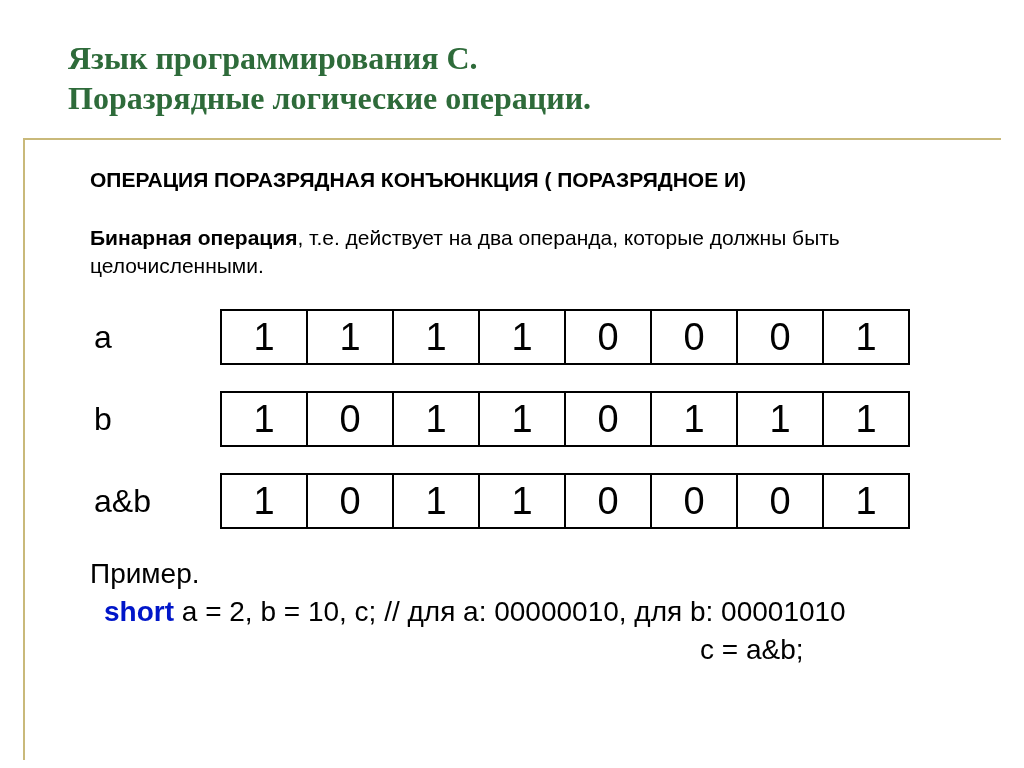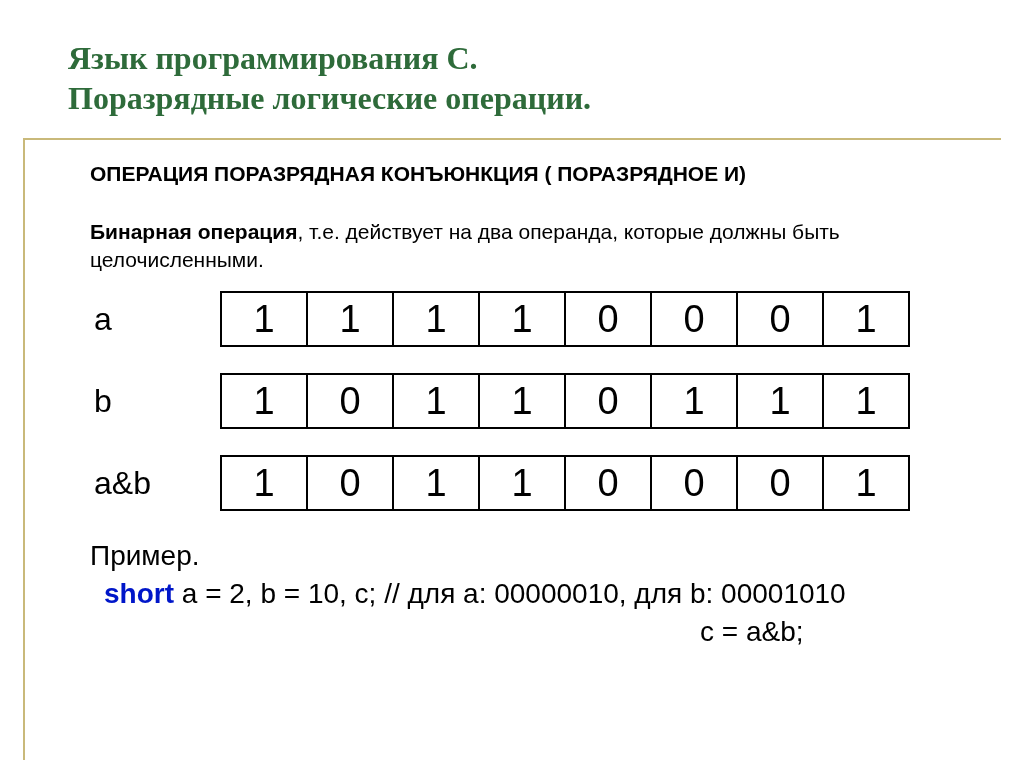--- a/index.html
+++ b/index.html
@@ -38,34 +38,34 @@
     position: absolute;
     left: 23px;
     top: 140px;
     width: 2px;
     height: 620px;
     background: #c9b97a;
   }
   .content {
     position: absolute;
     left: 90px;
-    top: 162px;
+    top: 168px;
     width: 880px;
   }
   .caps {
     font-weight: bold;
     font-size: 21px;
     color: #000;
     margin-bottom: 32px;
   }
   .para {
     font-size: 21px;
     color: #000;
     line-height: 1.32;
-    margin-bottom: 18px;
+    margin-bottom: 30px;
   }
   .para b { font-weight: bold; }
 
   .rows-area { margin-top: 6px; }
   .bit-line {
     display: flex;
     align-items: center;
     margin-bottom: 26px;
   }
   .bit-label {

